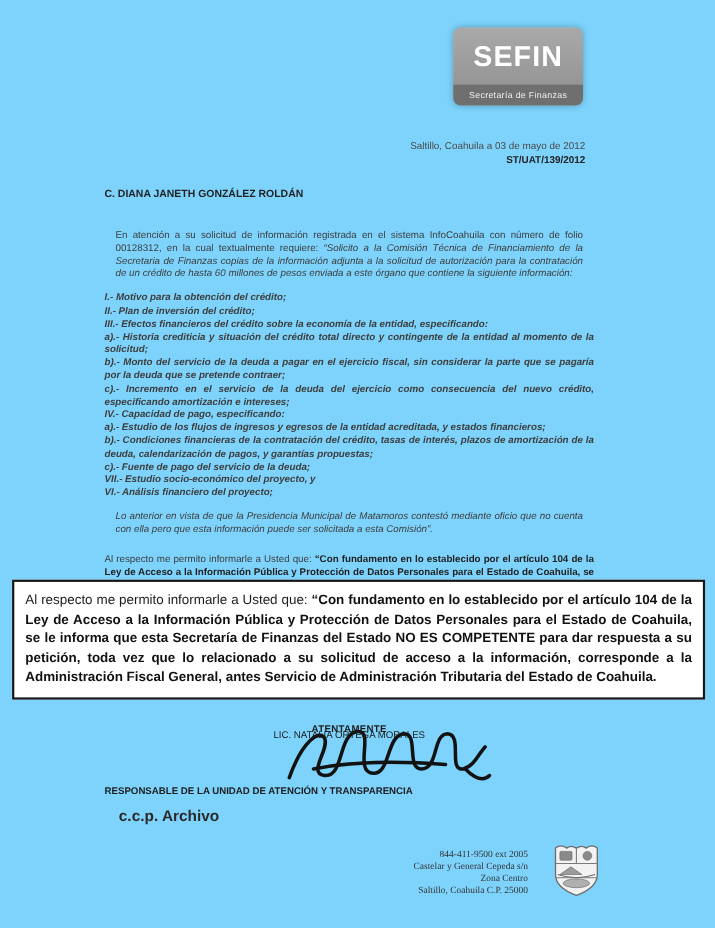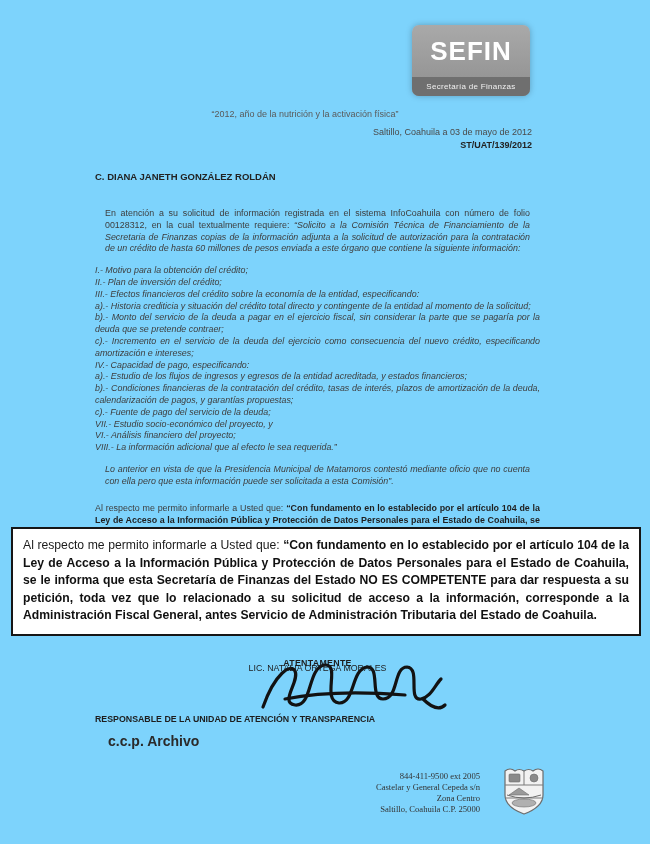--- a/index.html
+++ b/index.html
@@ -27,21 +27,21 @@
   .dateline{position:absolute;left:95px;top:126px;width:437px;text-align:right;
     font-size:9px;color:#4a4a4a;line-height:13px;}
   .refnum{font-weight:bold;color:#222;}
   
   .addressee{position:absolute;left:95px;top:171px;font-size:9.5px;font-weight:bold;color:#222;}
   .body-text{
     position:absolute;left:95px;top:198px;width:445px;
     font-size:8.9px;line-height:11.8px;text-align:justify;color:#3d3d3d;
   }
   .body-text p{margin:10px;}
-  .body-text ul{margin:0;padding:0;list-style:none;}
+  .body-text ul{margin:0;padding:0;list-style:none;font-weight:bold;}
   .quote-italic{font-style:italic;}
   .response-par{position:absolute;left:95px;top:494px;width:445px;
     font-size:8.9px;line-height:11.8px;text-align:justify;color:#3d3d3d;}
   .response-bold{font-weight:bold;color:#1f1f1f;}
   
   .callout{
     position:absolute;left:11px;top:527px;width:606px;
     border:2px solid #161616;background:#ffffff;
     padding:8px 10px 9px 10px;
     font-size:12.2px;line-height:17.6px;text-align:justify;color:#1b1b1b;
@@ -66,21 +66,20 @@
 </head>
 <body>
 
 <div class="page">
 
   <div class="logo">
     <span class="logo-acronym">SEFIN</span>
     <div class="logo-strip">Secretaría de Finanzas</div>
   </div>
 
-  <div class="slogan">“2012, año de la nutrición y la activación física”</div>
 
   <div class="dateline">
     <div>Saltillo, Coahuila a 03 de mayo de 2012</div>
     <div class="refnum">ST/UAT/139/2012</div>
   </div>
 
   <div class="addressee">C. DIANA JANETH GONZÁLEZ ROLDÁN</div>
 
   <div class="body-text">
     <p><span>En atención a su solicitud de información registrada en el sistema InfoCoahuila con número de folio 00128312, en la cual textualmente requiere: </span><span class="quote-italic">“Solicito a la Comisión Técnica de Financiamiento de la Secretaria de Finanzas copias de la información adjunta a la solicitud de autorización para la contratación de un crédito de hasta 60 millones de pesos enviada a este órgano que contiene la siguiente información:</span></p>
@@ -90,21 +89,20 @@
       <li>III.- Efectos financieros del crédito sobre la economía de la entidad, especificando:</li>
       <li>a).- Historia crediticia y situación del crédito total directo y contingente de la entidad al momento de la solicitud;</li>
       <li>b).- Monto del servicio de la deuda a pagar en el ejercicio fiscal, sin considerar la parte que se pagaría por la deuda que se pretende contraer;</li>
       <li>c).- Incremento en el servicio de la deuda del ejercicio como consecuencia del nuevo crédito, especificando amortización e intereses;</li>
       <li>IV.- Capacidad de pago, especificando:</li>
       <li>a).- Estudio de los flujos de ingresos y egresos de la entidad acreditada, y estados financieros;</li>
       <li>b).- Condiciones financieras de la contratación del crédito, tasas de interés, plazos de amortización de la deuda, calendarización de pagos, y garantías propuestas;</li>
       <li>c).- Fuente de pago del servicio de la deuda;</li>
       <li>VII.- Estudio socio-económico del proyecto, y</li>
       <li>VI.- Análisis financiero del proyecto;</li>
-      <li>VIII.- La información adicional que al efecto le sea requerida.”</li>
     </ul>
     <p class="quote-italic">Lo anterior en vista de que la Presidencia Municipal de Matamoros contestó mediante oficio que no cuenta con ella pero que esta información puede ser solicitada a esta Comisión”.</p>
   </div>
 
   <p class="response-par"><span>Al respecto me permito informarle a Usted que: </span><span class="response-bold">“Con fundamento en lo establecido por el artículo 104 de la Ley de Acceso a la Información Pública y Protección de Datos Personales para el Estado de Coahuila, se le informa que esta Secretaría de Finanzas del Estado NO ES COMPETENTE para dar respuesta a su petición, toda vez que lo relacionado a su solicitud de acceso a la información, corresponde a la Administración Fiscal General, antes Servicio de Administración Tributaria del Estado de Coahuila.</span></p>
 
   <div class="callout">
     <span>Al respecto me permito informarle a Usted que: </span><span class="response-bold">“Con fundamento en lo establecido por el artículo 104 de la Ley de Acceso a la Información Pública y Protección de Datos Personales para el Estado de Coahuila, se le informa que esta Secretaría de Finanzas del Estado NO ES COMPETENTE para dar respuesta a su petición, toda vez que lo relacionado a su solicitud de acceso a la información, corresponde a la Administración Fiscal General, antes Servicio de Administración Tributaria del Estado de Coahuila.</span>
   </div>
 

